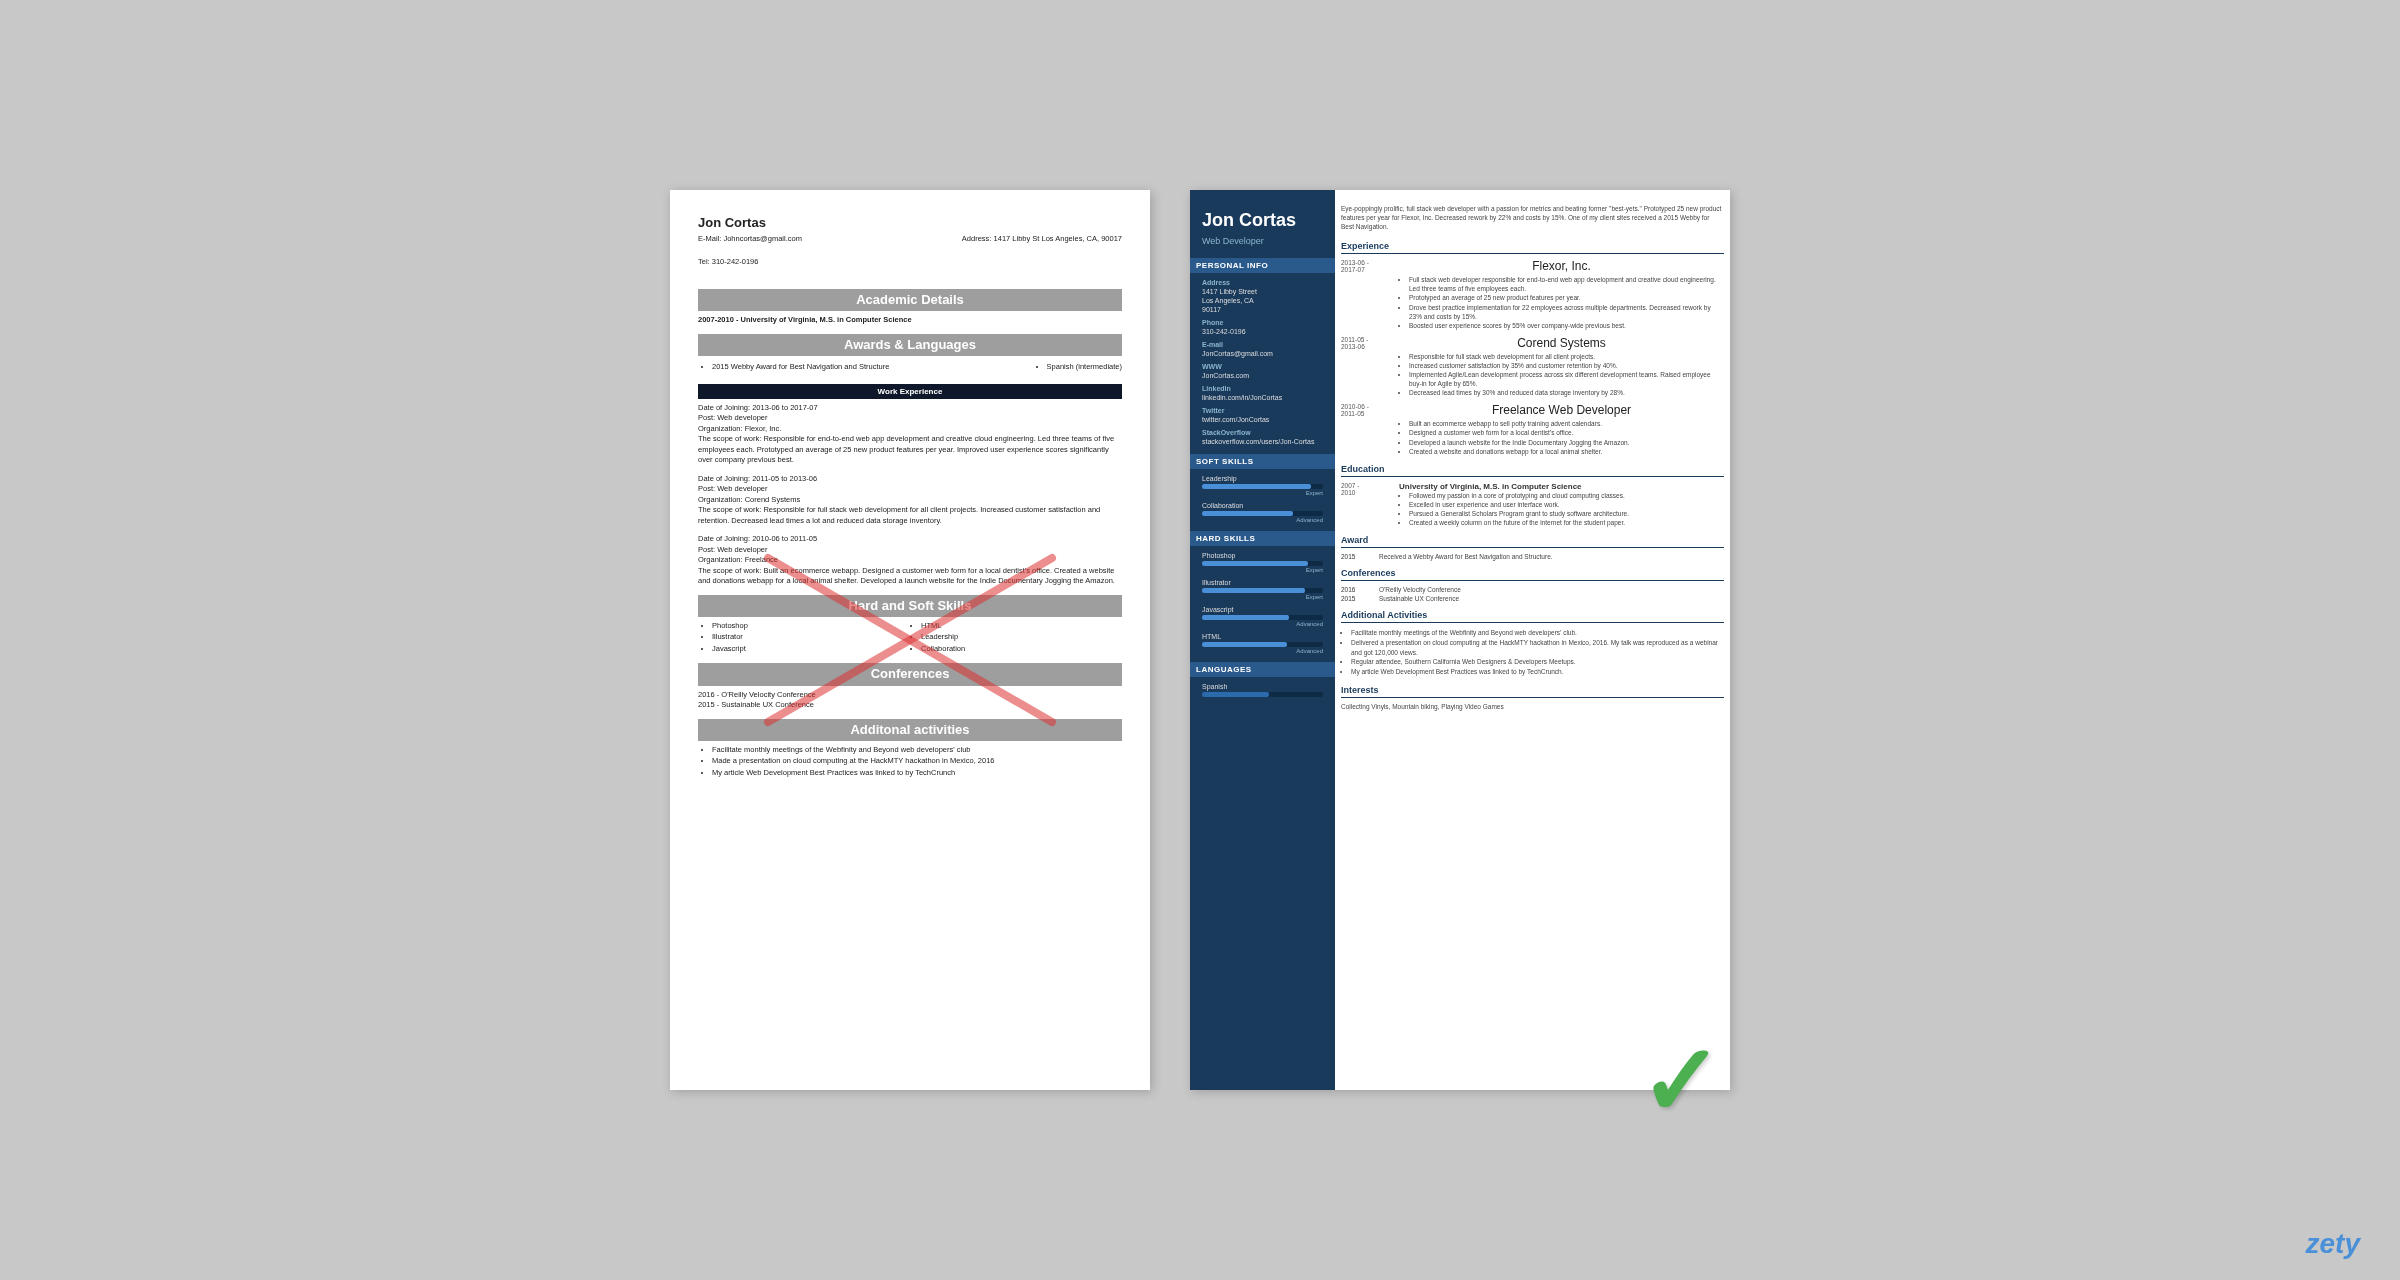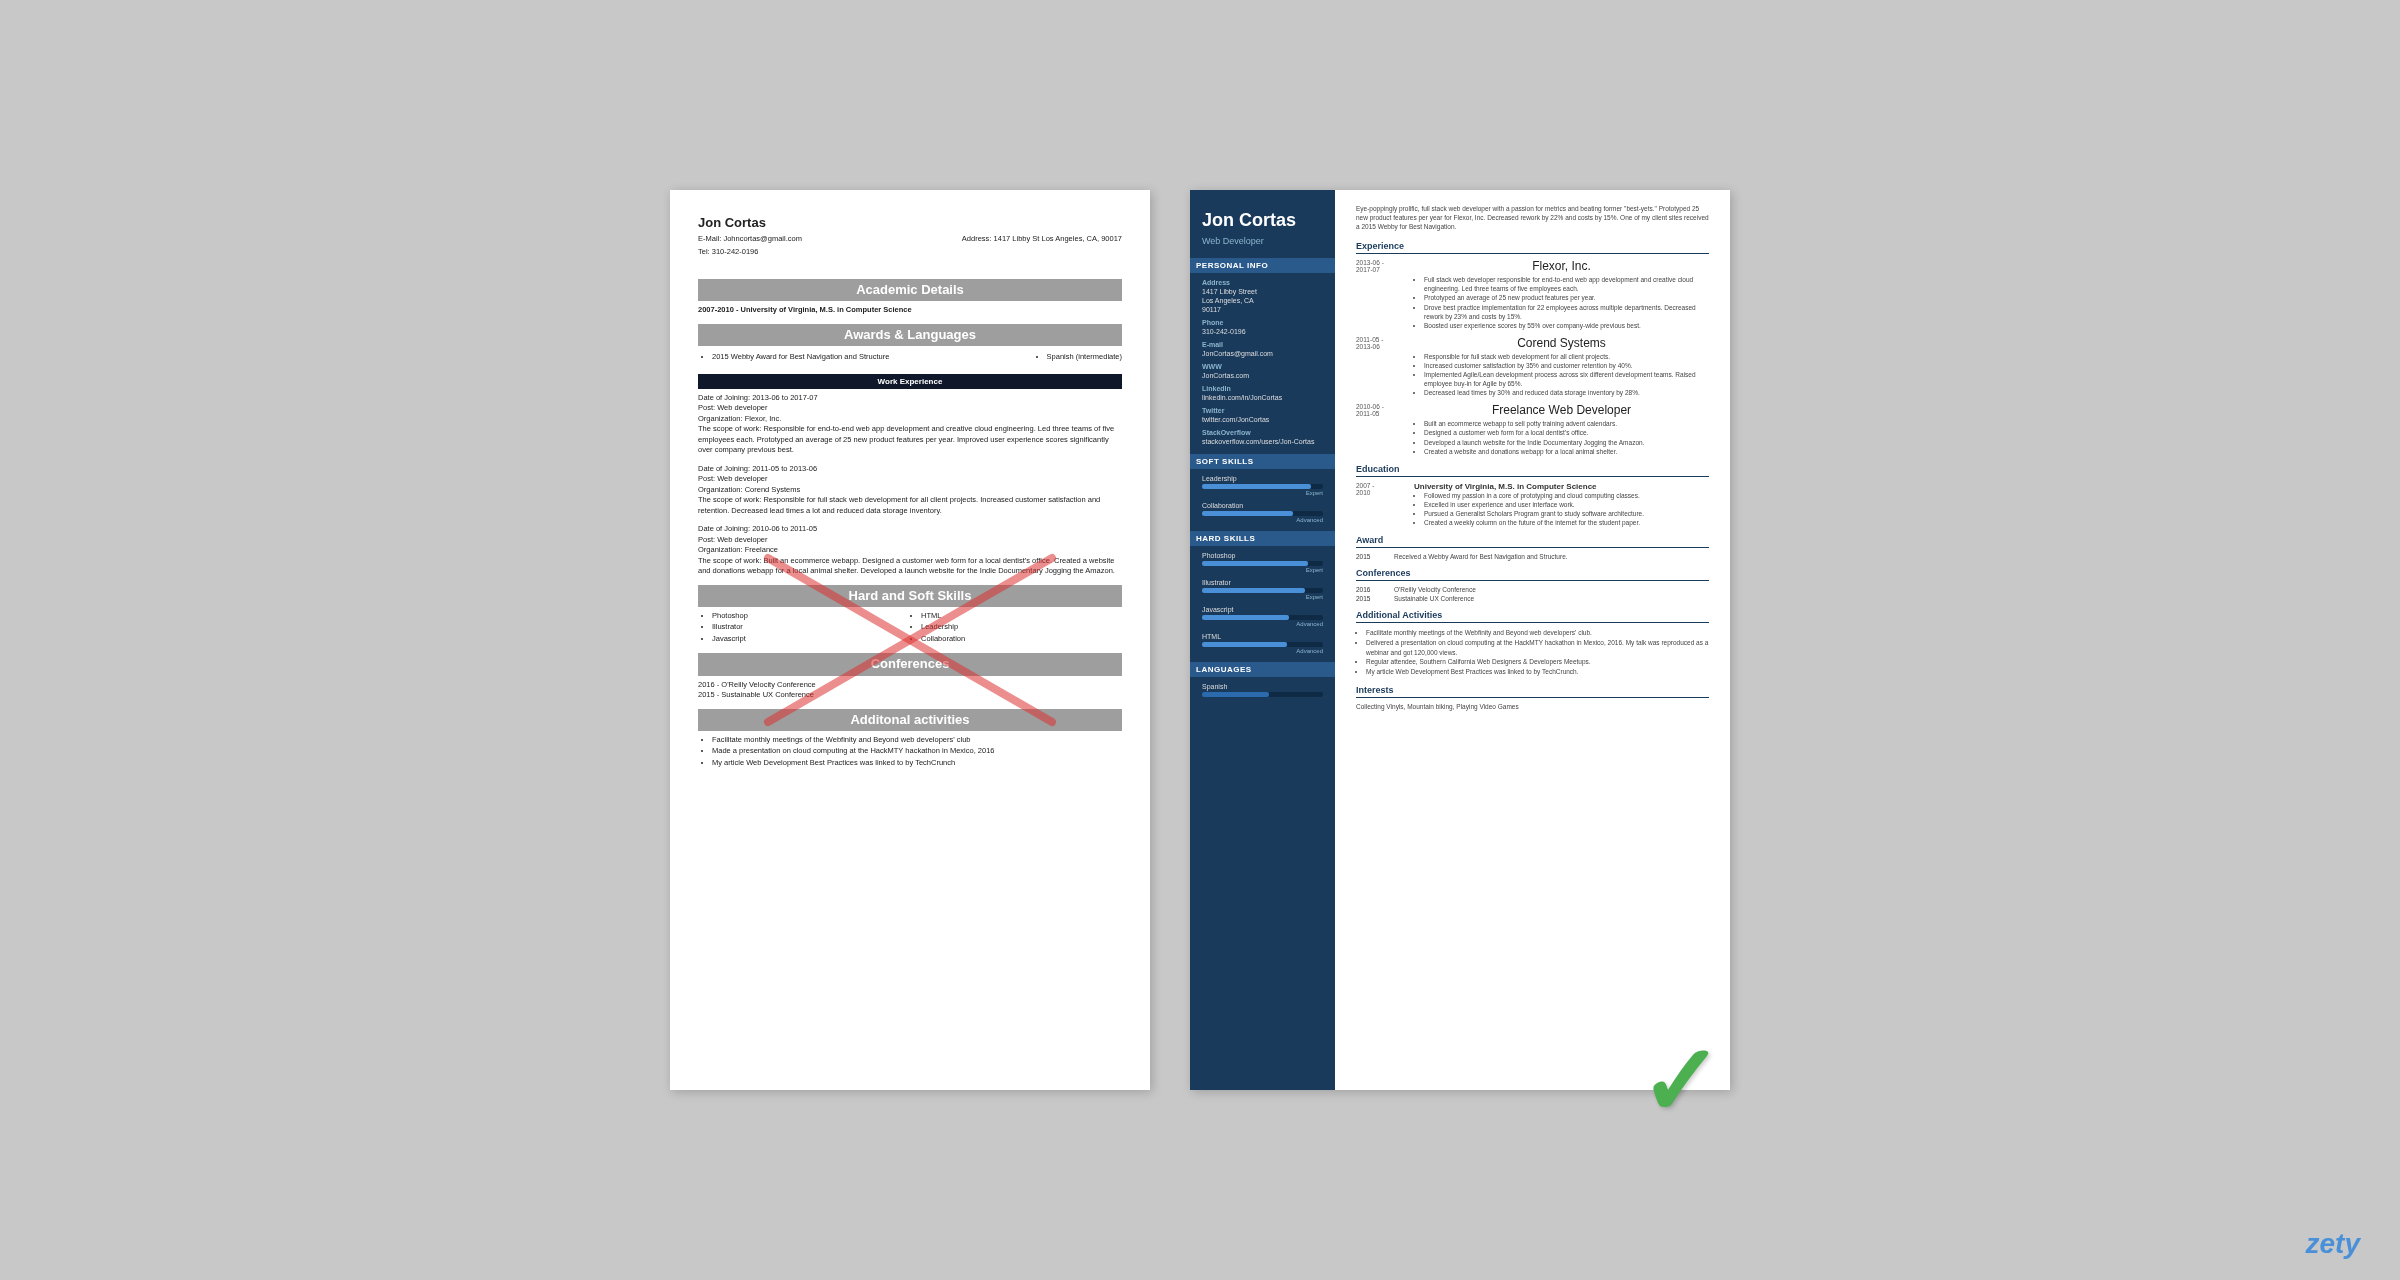--- a/index.html
+++ b/index.html
@@ -62,21 +62,21 @@
       transform: translate(-50%, -50%) rotate(-30deg);
     }
 
     .left-name {
       font-size: 13px;
       font-weight: bold;
       margin-bottom: 2px;
     }
     .left-contact {
       font-size: 7.5px;
-      margin-bottom: 2px;
+      margin-bottom: 12px;
       display: flex;
       justify-content: space-between;
     }
     .section-header {
       background: #9e9e9e;
       color: white;
       text-align: center;
       font-size: 13px;
       font-weight: bold;
       padding: 2px 0;
@@ -220,21 +220,21 @@
       width: 100%;
     }
     .lang-bar-fill {
       height: 100%;
       background: #2a6aad;
       border-radius: 2px;
     }
 
     .main-content {
       flex: 1;
-      padding: 14px 21px;
+      padding: 14px 6px;
       color: #333;
       overflow: hidden;
     }
     .main-summary {
       font-size: 6.5px;
       line-height: 1.4;
       margin-bottom: 10px;
       color: #444;
     }
     .main-section-title {

